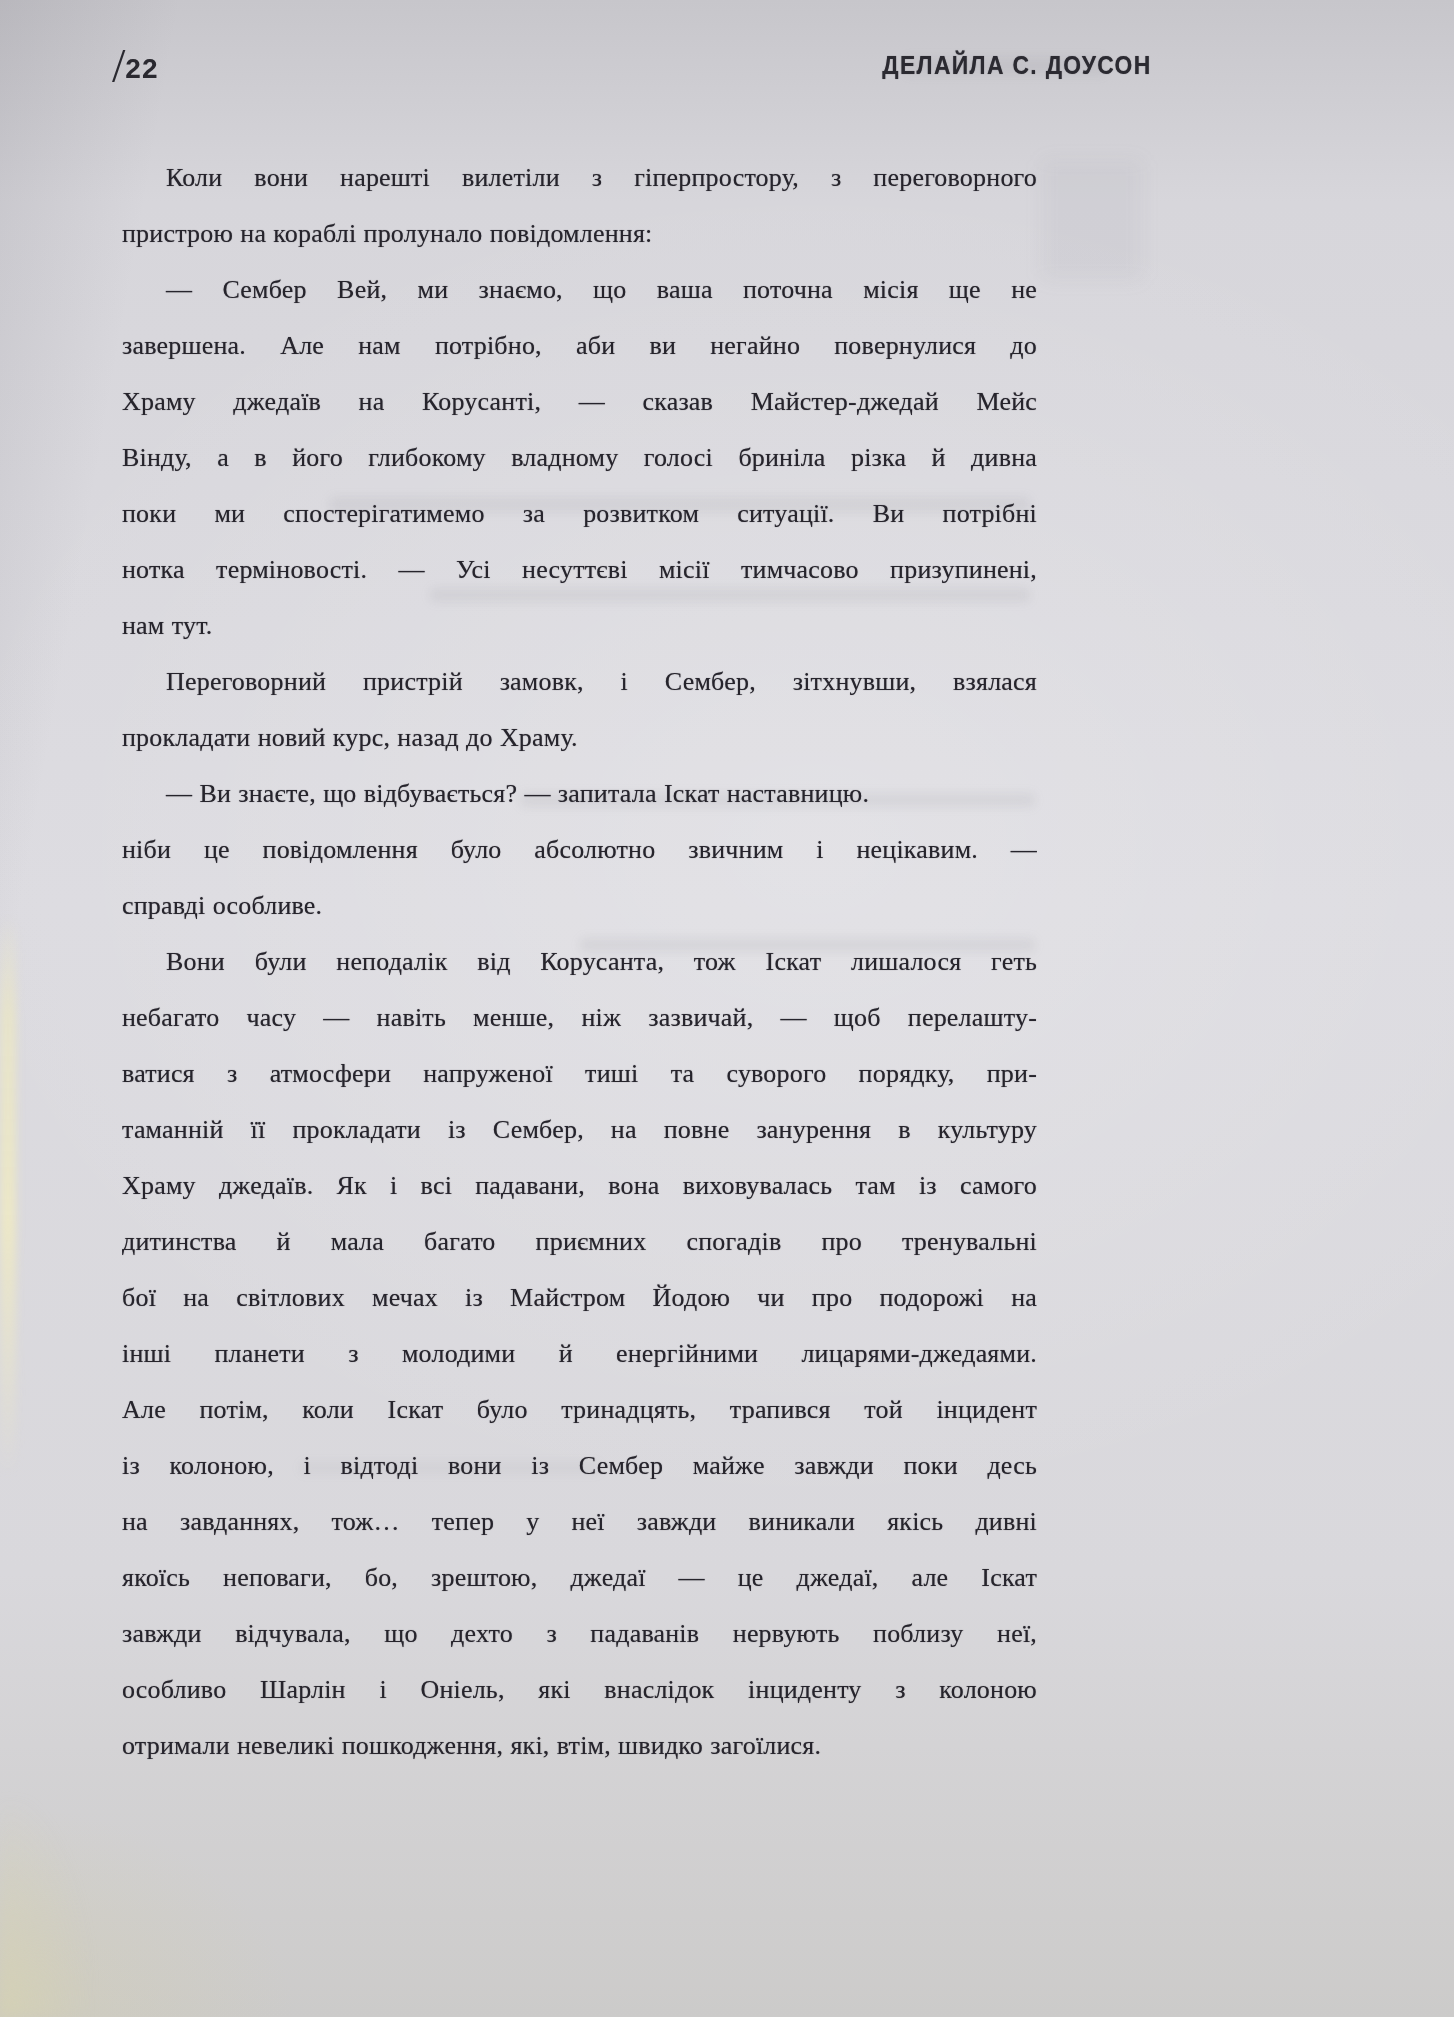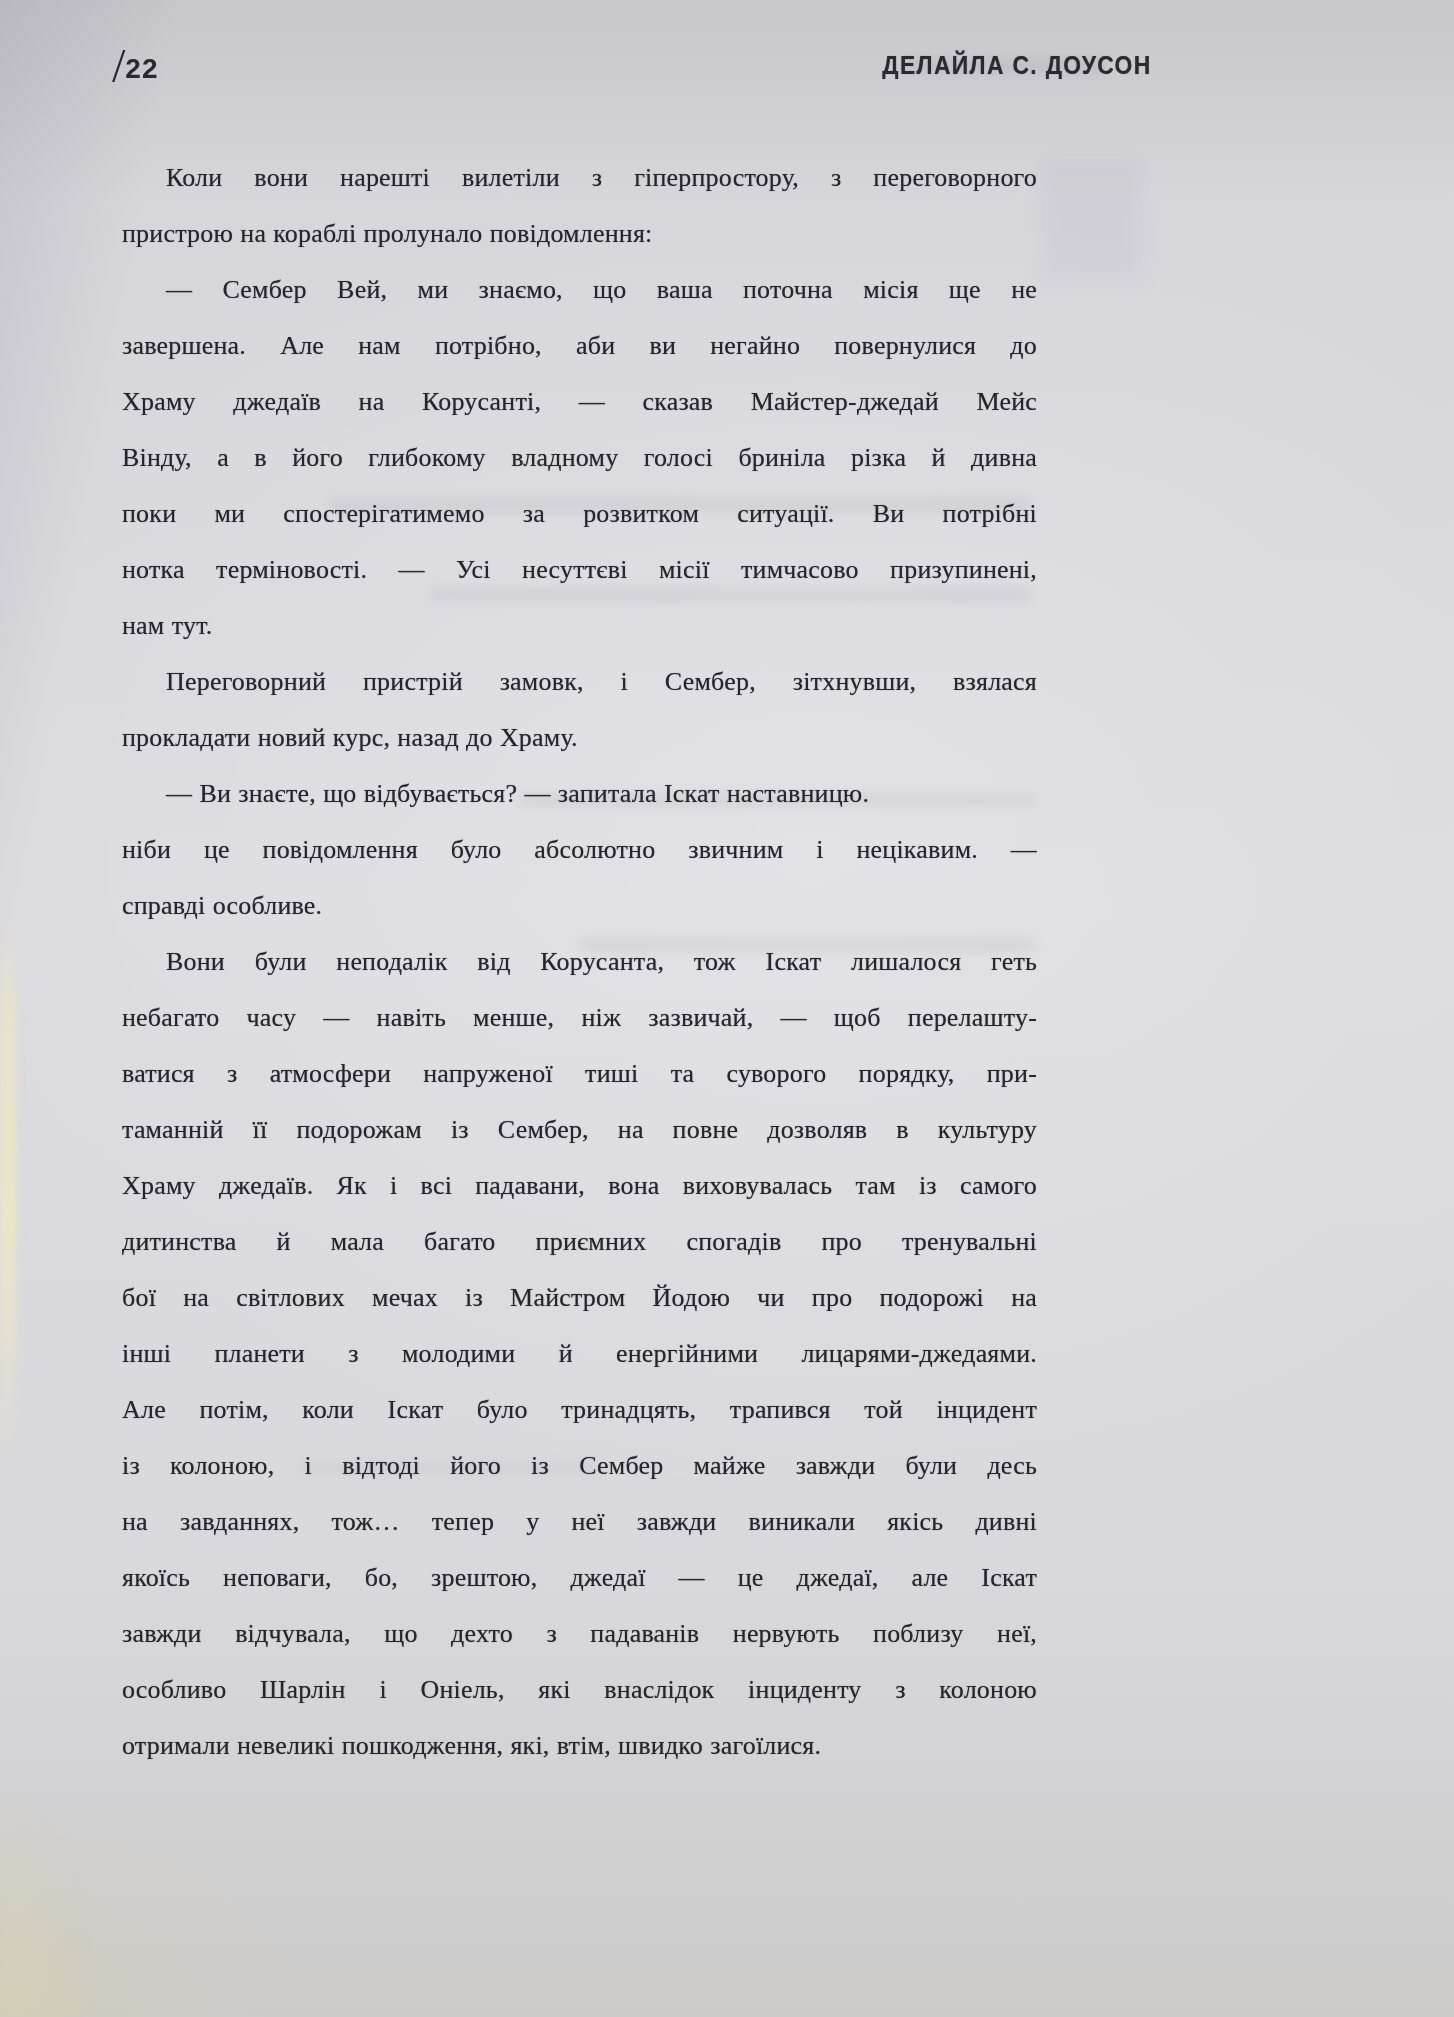--- a/index.html
+++ b/index.html
@@ -96,27 +96,27 @@
       <div class="line">нотка терміновості. — Усі несуттєві місії тимчасово призупинені,</div>
       <div class="line last">нам тут.</div>
       <div class="line indent">Переговорний пристрій замовк, і Сембер, зітхнувши, взялася</div>
       <div class="line last">прокладати новий курс, назад до Храму.</div>
       <div class="line indent last">— Ви знаєте, що відбувається? — запитала Іскат наставницю.</div>
       <div class="line">ніби це повідомлення було абсолютно звичним і нецікавим. —</div>
       <div class="line last">справді особливе.</div>
       <div class="line indent">Вони були неподалік від Корусанта, тож Іскат лишалося геть</div>
       <div class="line">небагато часу — навіть менше, ніж зазвичай, — щоб перелашту-</div>
       <div class="line">ватися з атмосфери напруженої тиші та суворого порядку, при-</div>
-      <div class="line">таманній її подорожам із Сембер, на повне дозволяв в культуру</div>
+      <div class="line">таманній її прокладати із Сембер, на повне занурення в культуру</div>
       <div class="line">Храму джедаїв. Як і всі падавани, вона виховувалась там із самого</div>
       <div class="line">дитинства й мала багато приємних спогадів про тренувальні</div>
       <div class="line">бої на світлових мечах із Майстром Йодою чи про подорожі на</div>
       <div class="line">інші планети з молодими й енергійними лицарями-джедаями.</div>
       <div class="line">Але потім, коли Іскат було тринадцять, трапився той інцидент</div>
-      <div class="line">із колоною, і відтоді його із Сембер майже завжди були десь</div>
+      <div class="line">із колоною, і відтоді вони із Сембер майже завжди поки десь</div>
       <div class="line">на завданнях, тож… тепер у неї завжди виникали якісь дивні</div>
       <div class="line">якоїсь неповаги, бо, зрештою, джедаї — це джедаї, але Іскат</div>
       <div class="line">завжди відчувала, що дехто з падаванів нервують поблизу неї,</div>
       <div class="line">особливо Шарлін і Оніель, які внаслідок інциденту з колоною</div>
       <div class="line last">отримали невеликі пошкодження, які, втім, швидко загоїлися.</div>
     </div>
 
 </div>
 
 </body></html>

